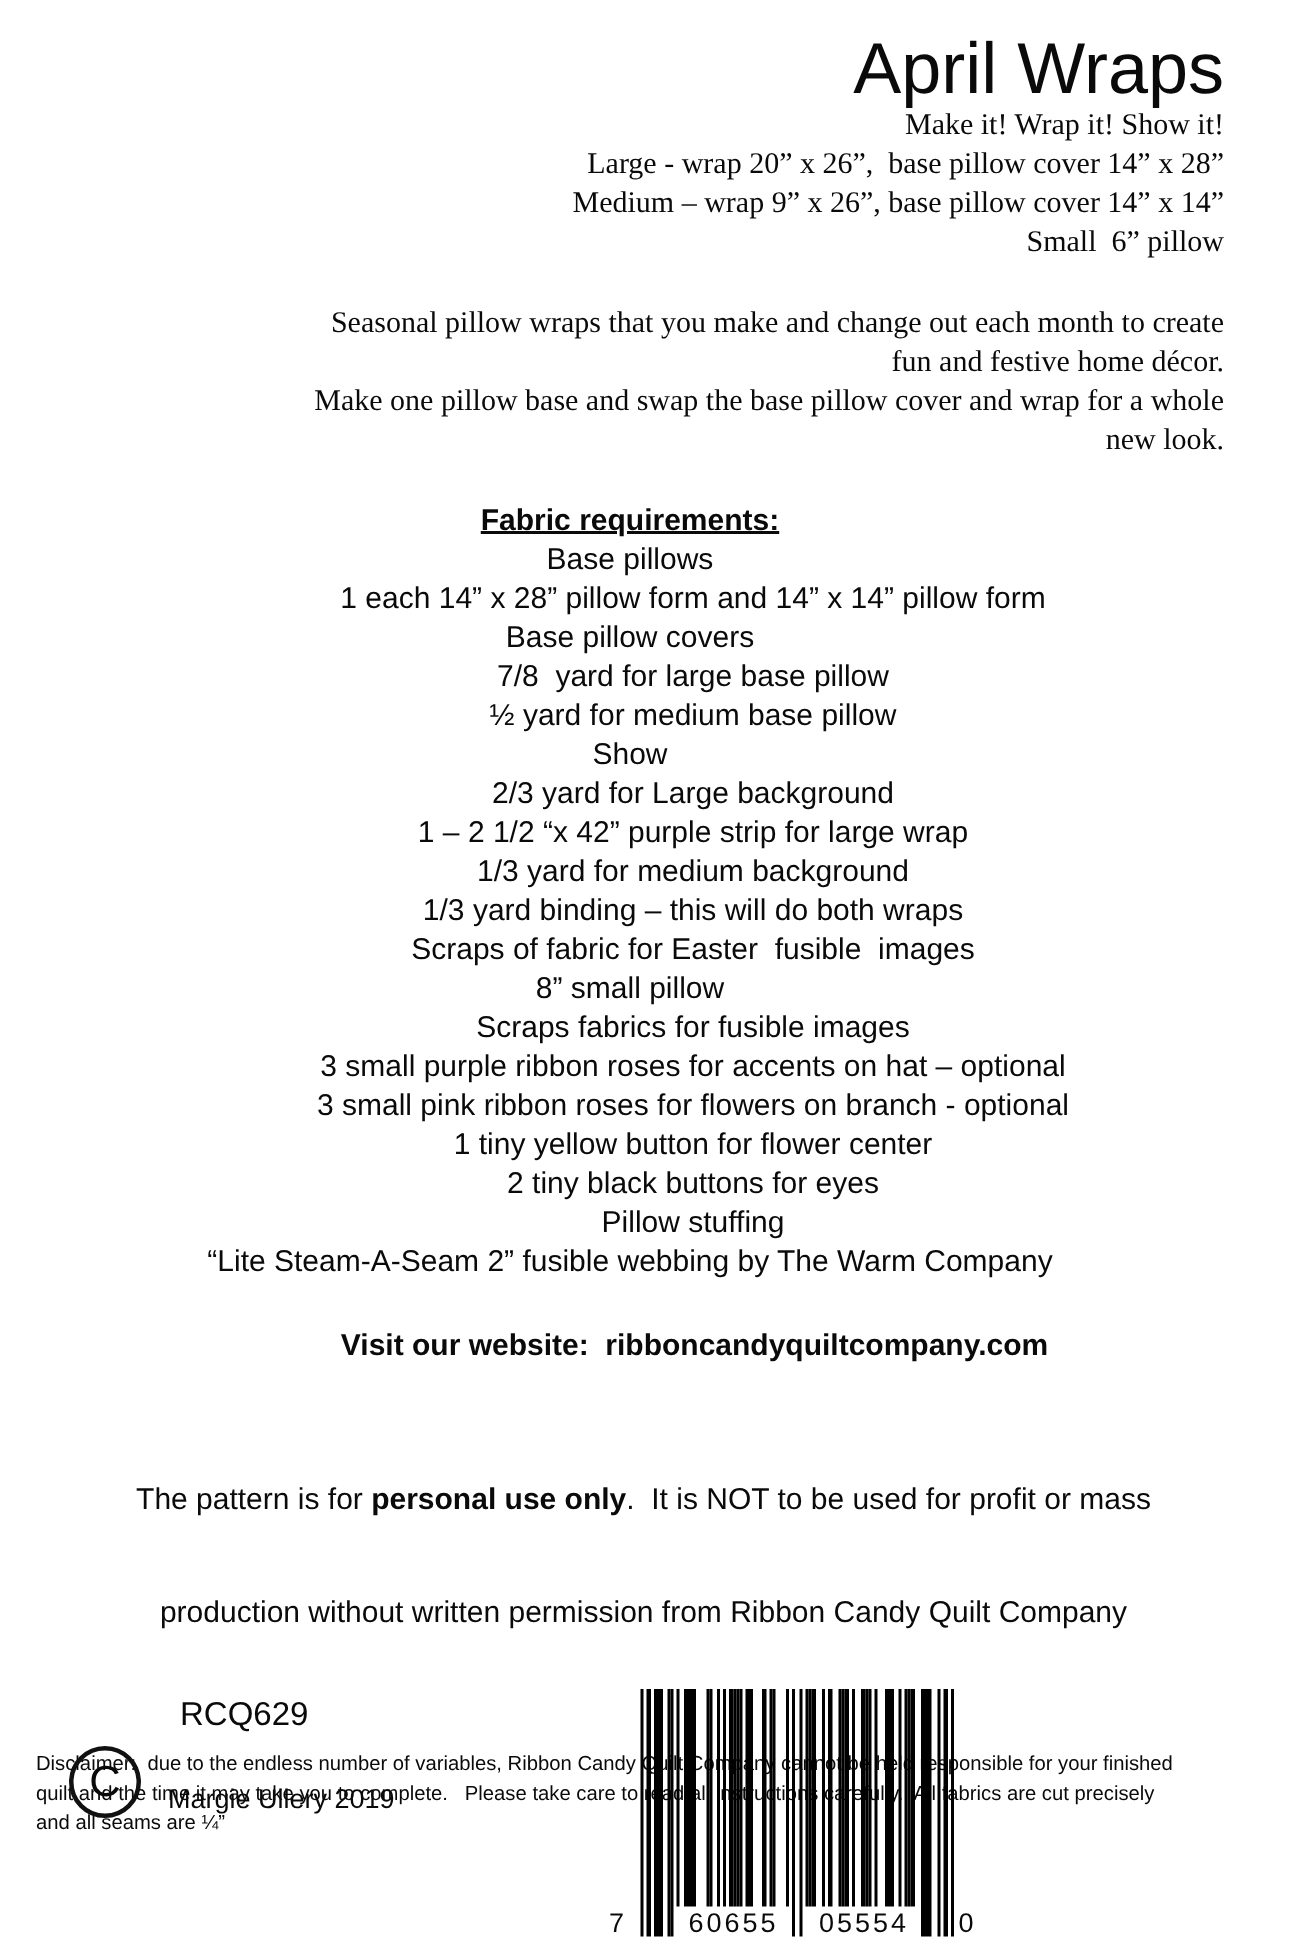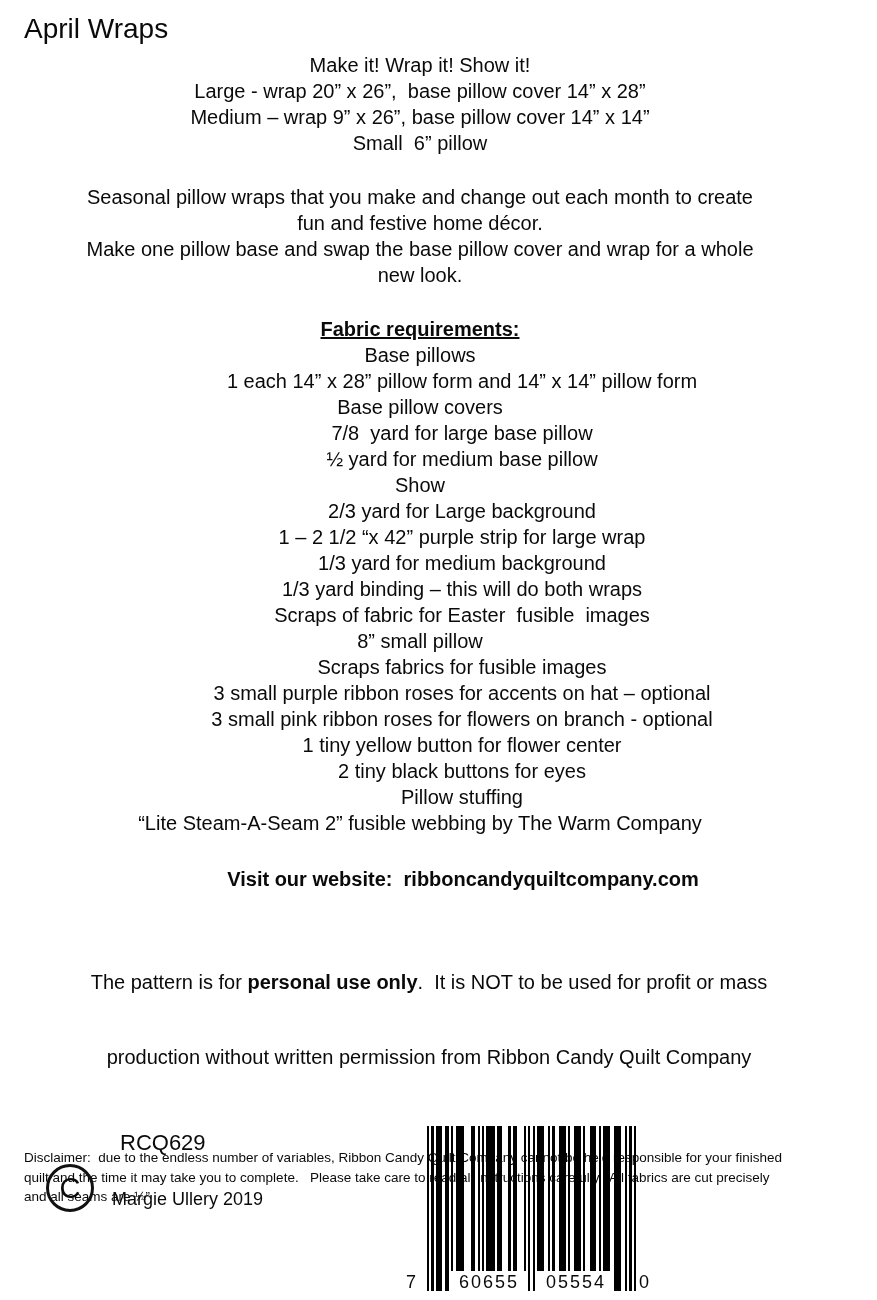--- a/index.html
+++ b/index.html
@@ -7,24 +7,24 @@
   .page {
     position:relative;
     width:877px; height:1300px;
     background:#ffffff;
     color:#0a0a0a;
     font-family:"Liberation Sans", sans-serif;
     overflow:hidden;
   }
   .content { margin-left:24px; width:792px; }
   .body-text { font-size:20px; line-height:26px; white-space:pre-wrap;text-align:center; }
-  .center { text-align:center; }
+  .center { text-align:right;font-family:Liberation Serif, serif; }
   .title {
-    font-size:28px; line-height:46px; padding-top:6px;
-    text-align:left; white-space:pre-wrap;
+    font-size:48px; line-height:46px; padding-top:24px;
+    text-align:right; white-space:pre-wrap;
   }
   .size-block div, .intro-block div, .fabric-list div { white-space:pre-wrap; }
   .intro-block { margin-top:28px; }
   .fabric-heading {
     margin-top:28px;
     font-weight:bold; text-decoration:underline;
   }
   .indent { padding-left:84px; }
   .website {
     margin-top:30px; font-weight:bold; text-align:center;

